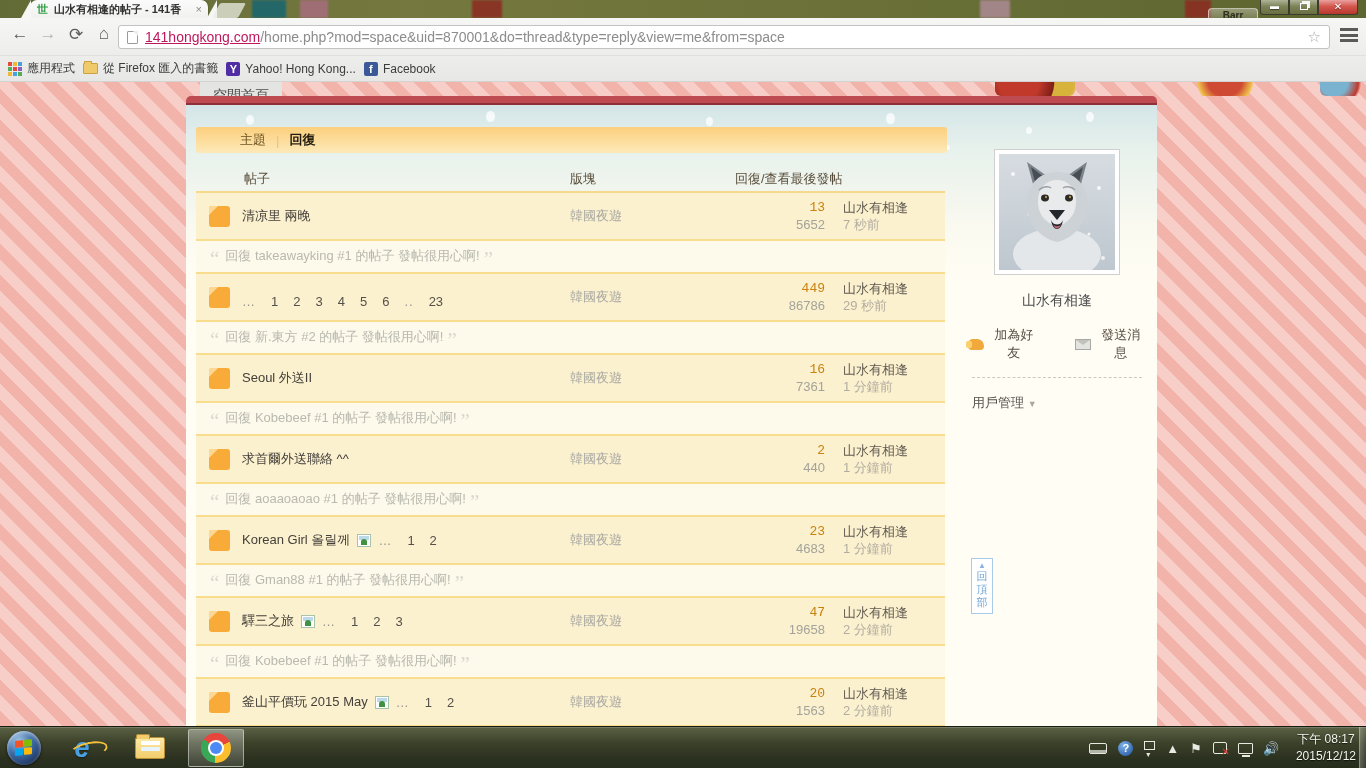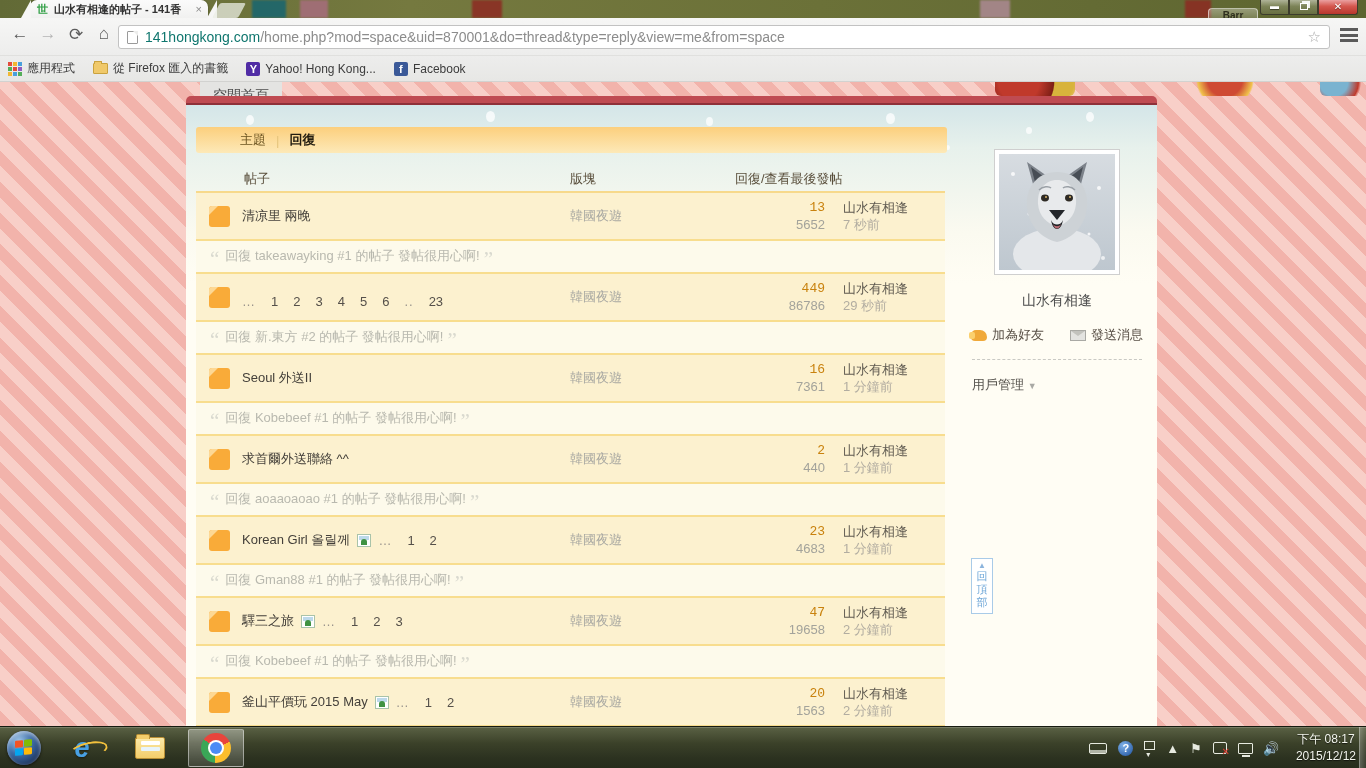--- a/index.html
+++ b/index.html
@@ -41,31 +41,31 @@
   
   .toolbar { position:absolute; left:0; top:18px; width:1366px; height:38px;
     background:linear-gradient(#f6f6f5,#ededec); border-bottom:1px solid #e0e0de; }
   .navbtn { position:absolute; top:6px; font-size:17px; color:#5c5c5c; width:24px; text-align:center; }
   .navbtn.fwd { color:#b5b5b5; }
   .addressbar { position:absolute; left:118px; top:7px; width:1212px; height:24px; background:#fff;
     border:1px solid #c2c2c2; border-radius:3px; display:flex; align-items:center; padding:0 8px; }
   .page-ico { width:11px; height:13px; border:1px solid #9a9a9a; border-radius:1px; margin-right:7px; position:relative; background:#fff; }
   .page-ico:after{content:""; position:absolute; right:-1px; top:-1px; border-style:solid; border-width:0 5px 5px 0; border-color:transparent #ededec transparent transparent;}
   .url { font-size:14px; white-space:nowrap; overflow:hidden; flex:1; }
-  .url .domain { color:#0f766e; }
+  .url .domain { color:#be185d;text-decoration:underline; }
   .url .path { color:#8c8c8c; }
   .star { color:#ababab; font-size:15px; margin-left:6px; }
   .menu-ico { position:absolute; right:8px; top:10px; width:18px; height:14px;
     border-top:3px solid #5a5a5a; border-bottom:3px solid #5a5a5a; }
   .menu-ico:after { content:""; display:block; height:3px; background:#5a5a5a; margin-top:3px; }
 
   
   .bookmarks { position:absolute; left:0; top:56px; width:1366px; height:26px;
     background:linear-gradient(#ededec,#e7e7e5); border-bottom:1px solid #d2d2d0;
-    display:flex; align-items:center; padding-left:8px; gap:18px; }
+    display:flex; align-items:center; padding-left:8px; gap:8px; }
   .bm { display:flex; align-items:center; gap:5px; font-size:12px; color:#3c3c3c; }
   .apps-grid { display:grid; grid-template-columns:repeat(3,4px); grid-gap:1px; }
   .apps-grid i { width:4px; height:4px; }
   .bm-folder { width:15px; height:11px; background:#f0c96a; border:1px solid #caa23e; border-radius:1px; position:relative; }
   .bm-folder:before { content:""; position:absolute; left:0; top:-3px; width:6px; height:2px; background:#f0c96a; border:1px solid #caa23e; border-bottom:none; border-radius:1px 1px 0 0; }
   .bm-yahoo { width:14px; height:14px; background:#502ca5; color:#fff; font-size:11px; font-weight:bold; text-align:center; line-height:14px; border-radius:2px; }
   .bm-fb { width:14px; height:14px; background:#3b5998; color:#fff; font-size:11px; font-weight:bold; text-align:center; line-height:14px; border-radius:2px; }
 
   
   .page { position:absolute; left:0; top:82px; width:1366px; height:644px; overflow:hidden;
@@ -121,21 +121,21 @@
 
   .qmark { font-size:21px; color:#d9d9cf; font-family:"Liberation Serif","DejaVu Serif",serif; line-height:10px; }
   .qmark.open { margin:6px 6px 0 14px; }
   .qmark.close2 { margin:6px 0 0 4px; }
   .qtext { font-size:13px; color:#b9b9af; }
 
   
   .sidebar { position:absolute; left:782px; top:46px; width:178px; text-align:center; }
   .avatar-box { width:126px; height:126px; margin:0 auto; background:#fff; border:1px solid #cfcfcf; padding:4px; }
   .uname-big { margin-top:17px; font-size:14px; color:#4c4c4c; }
-  .actions { margin-top:16px; display:flex; justify-content:center; gap:26px; font-size:13px; color:#584f45; }
+  .actions { margin-top:16px; display:flex; justify-content:center; gap:36px; font-size:13px; color:#584f45; }
   .action { display:flex; align-items:center; gap:5px; }
   .hand-ico { width:16px; height:11px; background:#f0a93a; border-radius:5px 7px 4px 4px; position:relative; }
   .hand-ico:before { content:""; position:absolute; left:-2px; top:2px; width:6px; height:7px; background:#fbd06e; border-radius:2px; }
   .mail-ico { width:16px; height:11px; background:#e3e3e0; border:1px solid #a9a9a4; position:relative; }
   .mail-ico:before { content:""; position:absolute; left:0; top:0; border-style:solid; border-width:5px 7px 0 7px; border-color:#c2c2bd transparent transparent transparent; }
   .dashline { margin:15px 4px 0 4px; border-top:1px dashed #c9c9c4; }
   .manage { margin-top:16px; text-align:left; padding-left:4px; font-size:13px; color:#55524c; }
   .manage .caret { color:#a9a9a4; font-size:9px; }
 
   

